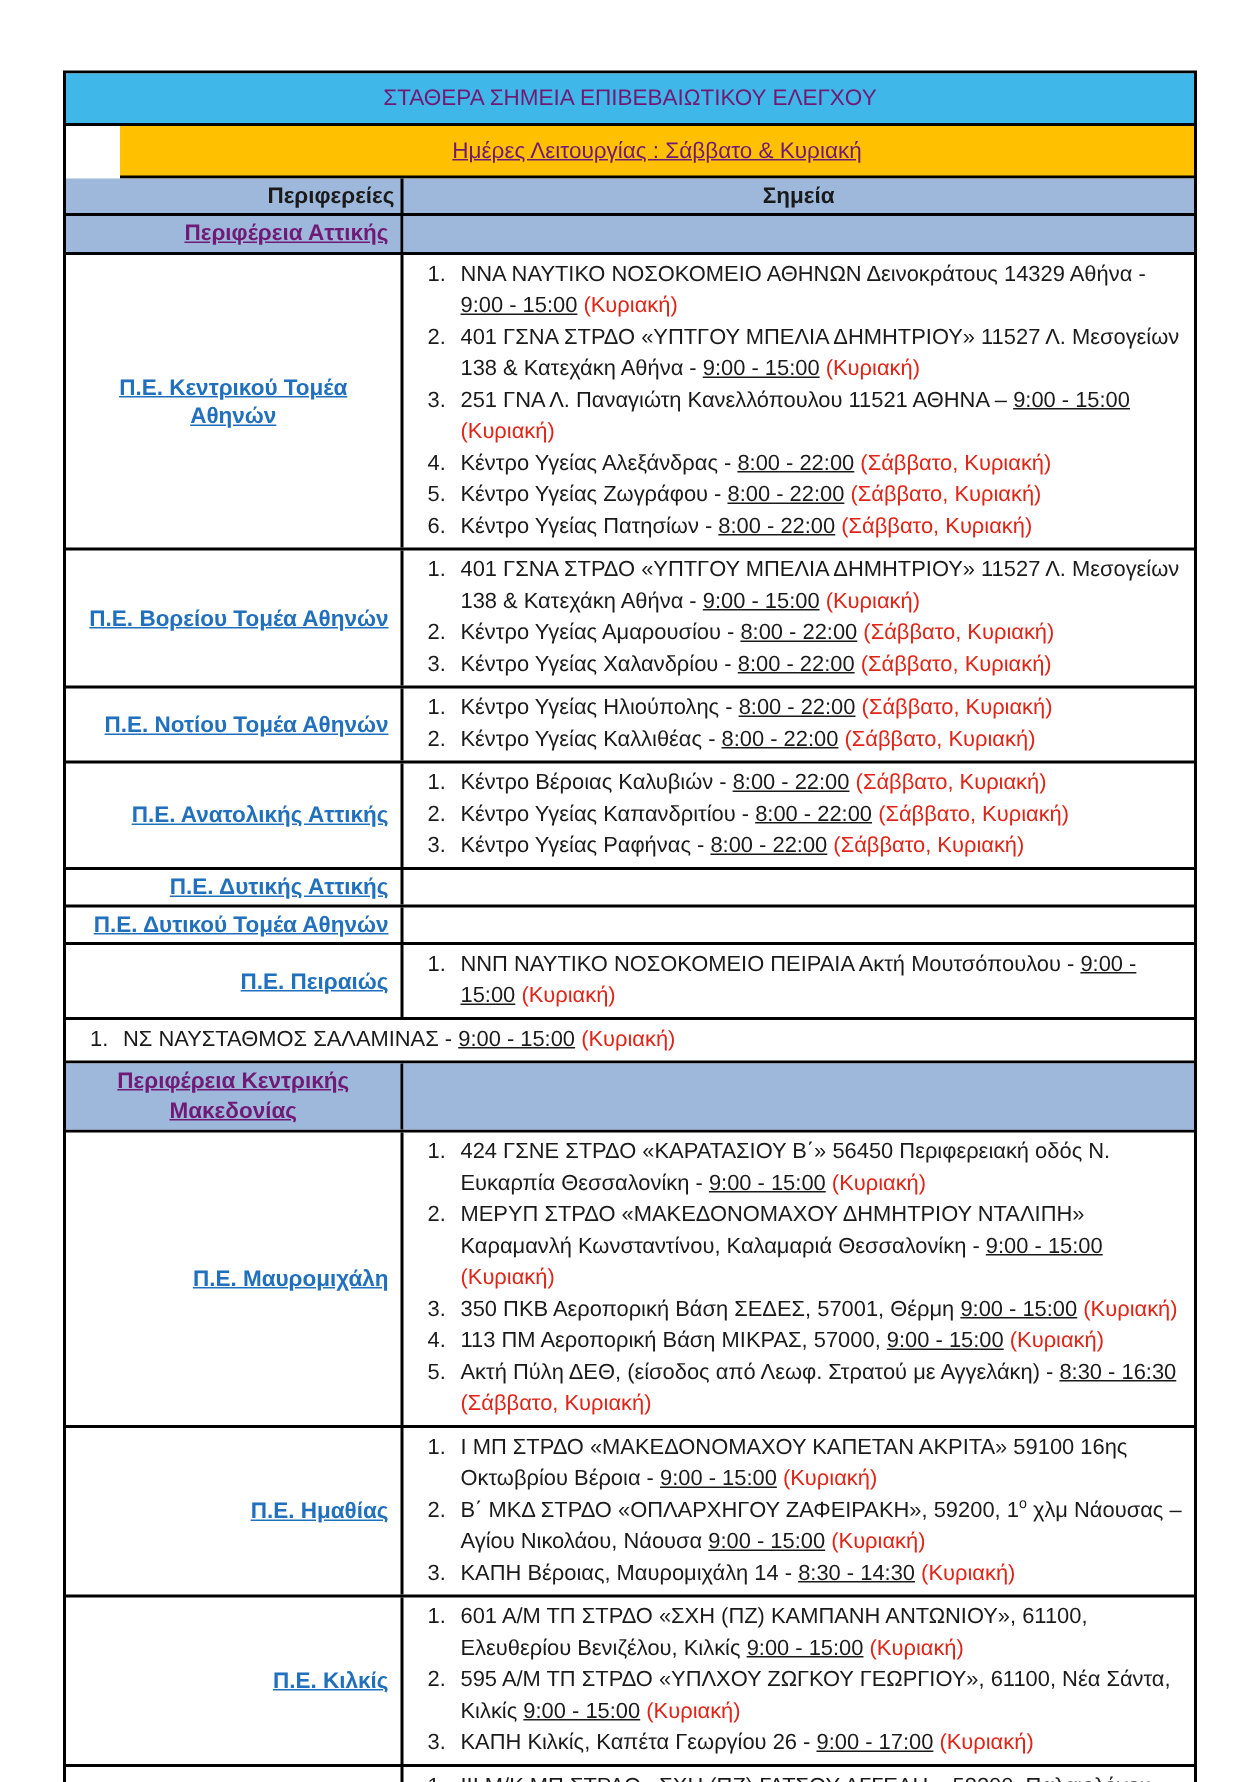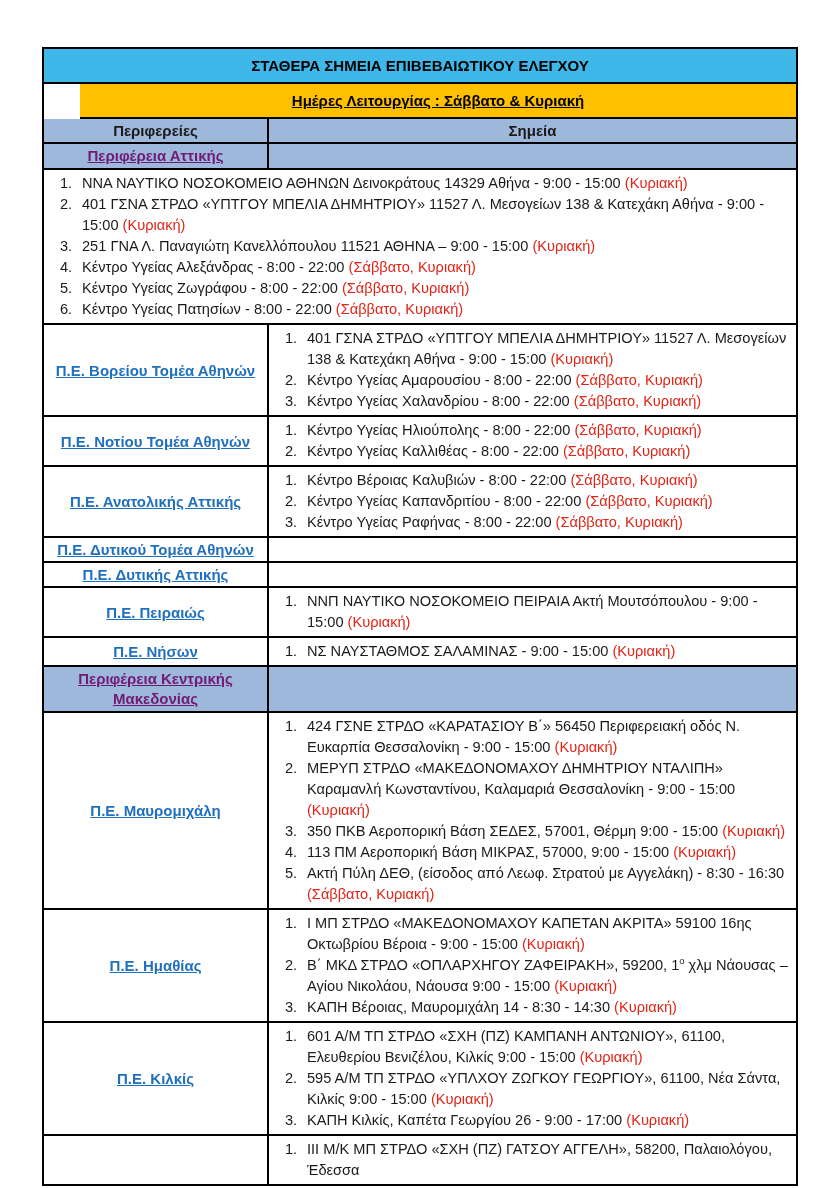--- a/index.html
+++ b/index.html
@@ -14,53 +14,53 @@
   html,body{background:#ffffff;}
   .page{
     width:840px;height:1188px;background:#ffffff;position:relative;
     font-family:"Liberation Sans", sans-serif;color:#1a1a1a;
   }
   .doc-table{
     position:absolute;left:42px;top:47px;width:756px;
     border:2px solid var(--border);background:#ffffff;
   }
   .banner{
-    text-align:center;font-weight:bold;font-size:15px;line-height:19px;
-    padding:7px 4px;border-bottom:2px solid var(--border);color:#000000;
+    text-align:center;font-weight:normal;font-size:15px;line-height:19px;
+    padding:7px 4px;border-bottom:2px solid var(--border);color:#701a75;
   }
   .banner.blue{background:var(--banner-blue);}
   .banner.orange{background:var(--banner-orange);margin-left:36px;}
   .banner.orange .days{text-decoration:underline;}
   .colhead{
     display:flex;background:var(--steel);border-bottom:2px solid var(--border);
     font-weight:bold;font-size:15px;
   }
   .colhead .lcell,.colhead .rcell{padding:3px 4px;min-height:22px;}
   .lcell{
     flex:0 0 225px;width:225px;border-right:2px solid var(--border);
-    display:flex;align-items:center;justify-content:center;text-align:center;
+    display:flex;align-items:center;justify-content:flex-end;text-align:center;
     padding:2px 8px;
   }
   .rcell{flex:1;padding:3px 8px 3px 6px;min-height:20px;}
   .colhead .rcell{display:flex;align-items:flex-start;justify-content:center;}
   .row{display:flex;border-bottom:2px solid var(--border);}
   .row:last-child{border-bottom:none;}
   .row.sec .lcell,.row.sec .rcell{background:var(--steel);}
   .sec-label{
     font-weight:bold;font-size:15px;line-height:20px;
     text-decoration:underline;color:#701a75;
   }
   .region{
     color:var(--link);font-weight:bold;font-size:15px;line-height:19px;
     text-decoration:underline;
   }
   .item{display:flex;font-size:14.6px;line-height:21px;}
   .item .num{flex:0 0 32px;width:32px;padding-left:10px;}
   .item .txt{flex:1;}
-  .time{}
+  .time{text-decoration:underline;}
   .red{color:var(--red);}
   .sup{vertical-align:super;font-size:9.5px;line-height:0;}
 </style>
 </head>
 <body>
 
 <div class="page">
   <div class="doc-table">
     <div class="banner blue">
       <span>ΣΤΑΘΕΡΑ ΣΗΜΕΙΑ ΕΠΙΒΕΒΑΙΩΤΙΚΟΥ ΕΛΕΓΧΟΥ</span>
@@ -77,20 +77,23 @@
       </div>
     </div>
     <div>
         <div class="row sec">
           <div class="lcell">
             <span class="sec-label">Περιφέρεια Αττικής</span>
           </div>
           <div class="rcell"></div>
         </div>
         <div class="row">
+          <div class="lcell">
+            <span class="region">Π.Ε. Κεντρικού Τομέα Αθηνών</span>
+          </div>
           <div class="rcell">
             <div class="item">
               <span class="num">1.</span>
               <span class="txt"><span>ΝΝΑ ΝΑΥΤΙΚΟ ΝΟΣΟΚΟΜΕΙΟ ΑΘΗΝΩΝ Δεινοκράτους 14329 Αθήνα - </span><span class="time">9:00 - 15:00</span><span> </span><span class="red">(Κυριακή)</span></span>
             </div>
             <div class="item">
               <span class="num">2.</span>
               <span class="txt"><span>401 ΓΣΝΑ ΣΤΡΔΟ «ΥΠΤΓΟΥ ΜΠΕΛΙΑ ΔΗΜΗΤΡΙΟΥ» 11527 Λ. Μεσογείων 138 &amp; Κατεχάκη Αθήνα - </span><span class="time">9:00 - 15:00</span><span> </span><span class="red">(Κυριακή)</span></span>
             </div>
             <div class="item">
@@ -159,45 +162,42 @@
               <span class="txt"><span>Κέντρο Υγείας Καπανδριτίου - </span><span class="time">8:00 - 22:00</span><span> </span><span class="red">(Σάββατο, Κυριακή)</span></span>
             </div>
             <div class="item">
               <span class="num">3.</span>
               <span class="txt"><span>Κέντρο Υγείας Ραφήνας - </span><span class="time">8:00 - 22:00</span><span> </span><span class="red">(Σάββατο, Κυριακή)</span></span>
             </div>
           </div>
         </div>
         <div class="row">
           <div class="lcell">
+            <span class="region">Π.Ε. Δυτικής Αττικής</span>
+          </div>
+          <div class="rcell"></div>
+        </div>
+        <div class="row">
+          <div class="lcell">
             <span class="region">Π.Ε. Δυτικού Τομέα Αθηνών</span>
           </div>
           <div class="rcell"></div>
         </div>
         <div class="row">
           <div class="lcell">
-            <span class="region">Π.Ε. Δυτικής Αττικής</span>
-          </div>
-          <div class="rcell"></div>
-        </div>
-        <div class="row">
-          <div class="lcell">
             <span class="region">Π.Ε. Πειραιώς</span>
           </div>
           <div class="rcell">
             <div class="item">
               <span class="num">1.</span>
               <span class="txt"><span>ΝΝΠ ΝΑΥΤΙΚΟ ΝΟΣΟΚΟΜΕΙΟ ΠΕΙΡΑΙΑ Ακτή Μουτσόπουλου - </span><span class="time">9:00 - 15:00</span><span> </span><span class="red">(Κυριακή)</span></span>
             </div>
           </div>
         </div>
         <div class="row">
-          <div class="lcell">
-            <span class="region">Π.Ε. Νήσων</span>
-          </div>
           <div class="rcell">
             <div class="item">
               <span class="num">1.</span>
               <span class="txt"><span>ΝΣ ΝΑΥΣΤΑΘΜΟΣ ΣΑΛΑΜΙΝΑΣ - </span><span class="time">9:00 - 15:00</span><span> </span><span class="red">(Κυριακή)</span></span>
             </div>
           </div>
         </div>
         <div class="row sec">
           <div class="lcell">
             <span class="sec-label">Περιφέρεια Κεντρικής Μακεδονίας</span>

